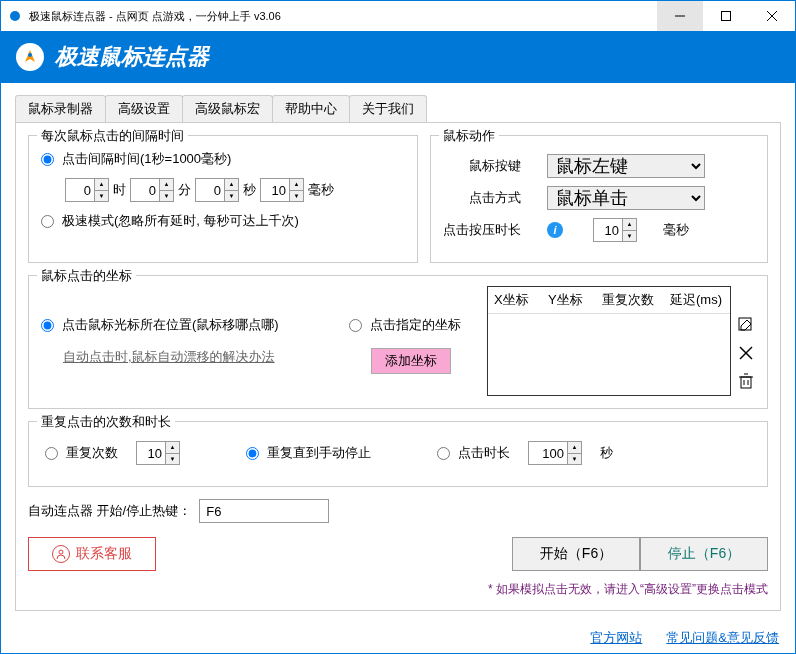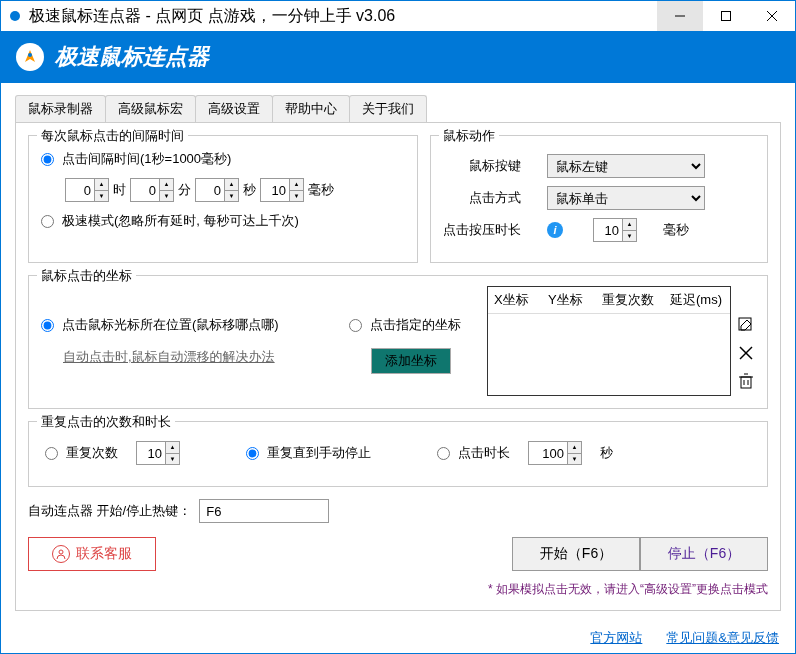--- a/index.html
+++ b/index.html
@@ -1,20 +1,20 @@
 <!DOCTYPE html>
 <html><head>
   <meta charset="utf-8">
   <style>
     * { box-sizing: border-box; margin: 0; padding: 0; font-family: "Microsoft YaHei", sans-serif; }
     body { width: 796px; height: 654px; background: #fff; border: 1px solid #0078d7; font-size: 13px; color: #000; }
     
     .titlebar { height: 30px; background: #fff; display: flex; align-items: center; padding-left: 6px; }
     .titlebar-icon { width: 16px; height: 16px; margin-right: 6px; }
-    .titlebar-text { flex: 1; font-size: 16px; }
+    .titlebar-text { flex: 1; font-size: 11px; }
     .titlebar-buttons { display: flex; }
     .titlebar-btn { width: 46px; height: 30px; display: flex; align-items: center; justify-content: center; }
     .titlebar-btn.min-bg { background: #e5e5e5; }
     
     .header { height: 52px; background: #0078d7; display: flex; align-items: center; padding-left: 14px; gap: 10px; }
     .header-text { color: #fff; font-size: 22px; font-weight: bold; font-style: italic; }
     
     .tabs { display: flex; padding-left: 14px; padding-top: 12px; gap: 0; }
     .tab { padding: 4px 12px; border: 1px solid #ccc; border-bottom: none; border-top-left-radius: 3px; border-top-right-radius: 3px; background: #f0f0f0; cursor: pointer; font-size: 13px; margin-right: -1px; position: relative; }
     .tab.active { background: #fff; z-index: 2; border-bottom: 1px solid #fff; margin-bottom: -1px; }
@@ -35,32 +35,32 @@
     
     .num-input { width: 44px; height: 24px; display: flex; border: 1px solid #999; }
     .num-input input { width: 28px; border: none; text-align: right; padding-right: 3px; font-size: 13px; outline: none; }
     .num-spin { width: 14px; display: flex; flex-direction: column; border-left: 1px solid #999; }
     .num-spin-btn { flex: 1; font-size: 6px; text-align: center; line-height: 10px; cursor: pointer; background: #f0f0f0; }
     .num-spin-btn:first-child { border-bottom: 1px solid #999; }
     
     .form-row { display: flex; align-items: center; gap: 26px; margin: 8px 0; }
     .form-label { width: 78px; text-align: right; }
     
-    select { width: 158px; height: 24px; border: 1px solid #999; padding: 0 4px; font-size: 13px; }
+    select { width: 158px; height: 24px; border: 1px solid #999; padding: 0 4px; font-size: 18px; }
     
     .info-icon { width: 16px; height: 16px; border-radius: 50%; background: #2196f3; color: #fff; font-size: 11px; font-weight: bold; font-style: italic; display: inline-flex; align-items: center; justify-content: center; margin-right: 4px; }
     
     .coords-section { display: flex; gap: 18px; align-items: flex-start; }
     .coords-left { width: 290px; padding-top: 26px; }
     .coords-mid { width: 120px; padding-top: 26px; }
     .coords-right { flex: 1; display: flex; gap: 6px; }
     
     .link { color: #666; text-decoration: underline; cursor: pointer; margin-left: 22px; margin-top: 10px; display: inline-block; }
     
-    .add-coord-btn { width: 80px; height: 26px; margin-top: 10px; margin-left: 22px; background: #0f766e; border: 1px solid #aaa; cursor: pointer; font-size: 13px; }
+    .add-coord-btn { width: 80px; height: 26px; margin-top: 10px; margin-left: 22px; background: #f9a8d4; border: 1px solid #aaa; cursor: pointer; font-size: 13px; }
     
     .coord-table { border: 1px solid #333; height: 110px; flex: 1; }
     .coord-table-head { display: flex; background: #fff; border-bottom: 1px solid #ddd; }
     .coord-th { padding: 4px 6px; font-size: 13px; }
     .coord-th:nth-child(1) { width: 54px; }
     .coord-th:nth-child(2) { width: 54px; }
     .coord-th:nth-child(3) { width: 68px; }
     .coord-th:nth-child(4) { flex: 1; }
     
     .coord-actions { display: flex; flex-direction: column; gap: 10px; padding-top: 30px; }
@@ -68,21 +68,21 @@
     
     .repeat-row { display: flex; align-items: center; gap: 18px; padding: 8px 4px; }
     
     .hotkey-row { display: flex; align-items: center; gap: 8px; margin: 8px 0; }
     .hotkey-input { width: 130px; height: 24px; border: 1px solid #999; padding: 0 6px; font-size: 13px; }
     
     .bottom-row { display: flex; align-items: center; gap: 0; margin-top: 14px; }
     .contact-btn { width: 128px; height: 34px; border: 1px solid #d44; background: #fff; color: #d44; display: flex; align-items: center; justify-content: center; gap: 6px; cursor: pointer; font-size: 14px; }
     .contact-icon { width: 18px; height: 18px; border: 1.5px solid #d44; border-radius: 50%; display: flex; align-items: center; justify-content: center; font-size: 10px; }
     .main-btn { width: 128px; height: 34px; border: 1px solid #999; background: #f0f0f0; cursor: pointer; font-size: 14px; }
-    .main-btn:disabled { color: #4c1d95; }
+    .main-btn:disabled { color: #0f766e; }
     
     .hint { color: #701a75; font-size: 12px; text-align: right; margin-top: 10px; }
     
     .footer-links { display: flex; justify-content: flex-end; gap: 24px; padding: 8px 16px; font-size: 13px; }
     .footer-links a { color: #0066cc; text-decoration: underline; cursor: pointer; }
     
     input[type="radio"] { margin-right: 4px; }
   </style>
 </head>
 <body>
@@ -117,22 +117,22 @@
   <svg width="30" height="30" viewBox="0 0 30 30">
       <circle cx="15" cy="15" r="14" fill="#fff"></circle>
       <path d="M10 20 L15 8 L20 20 L15 17 Z" fill="#ff9800"></path>
       <circle cx="15" cy="13" r="2" fill="#0078d7"></circle>
     </svg>
   <span class="header-text">极速鼠标连点器</span>
 </div>
 
 <div class="tabs">
   <div class="tab">鼠标录制器</div>
+  <div class="tab">高级设置</div>
   <div class="tab">高级鼠标宏</div>
-  <div class="tab">高级设置</div>
   <div class="tab">帮助中心</div>
   <div class="tab">关于我们</div>
 </div>
 
 <div class="content">
 
   <div class="top-row">
     <div class="fieldset top-left">
       <span class="fieldset-legend">每次鼠标点击的间隔时间</span>
       <div class="radio-row">

